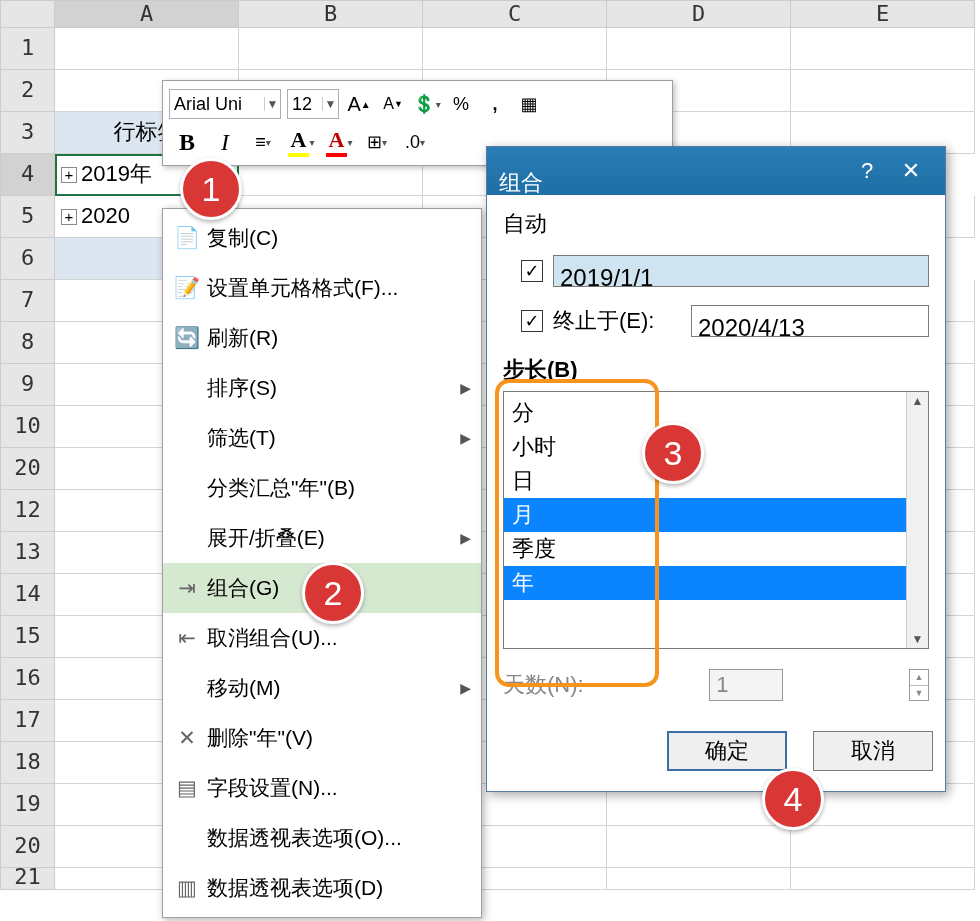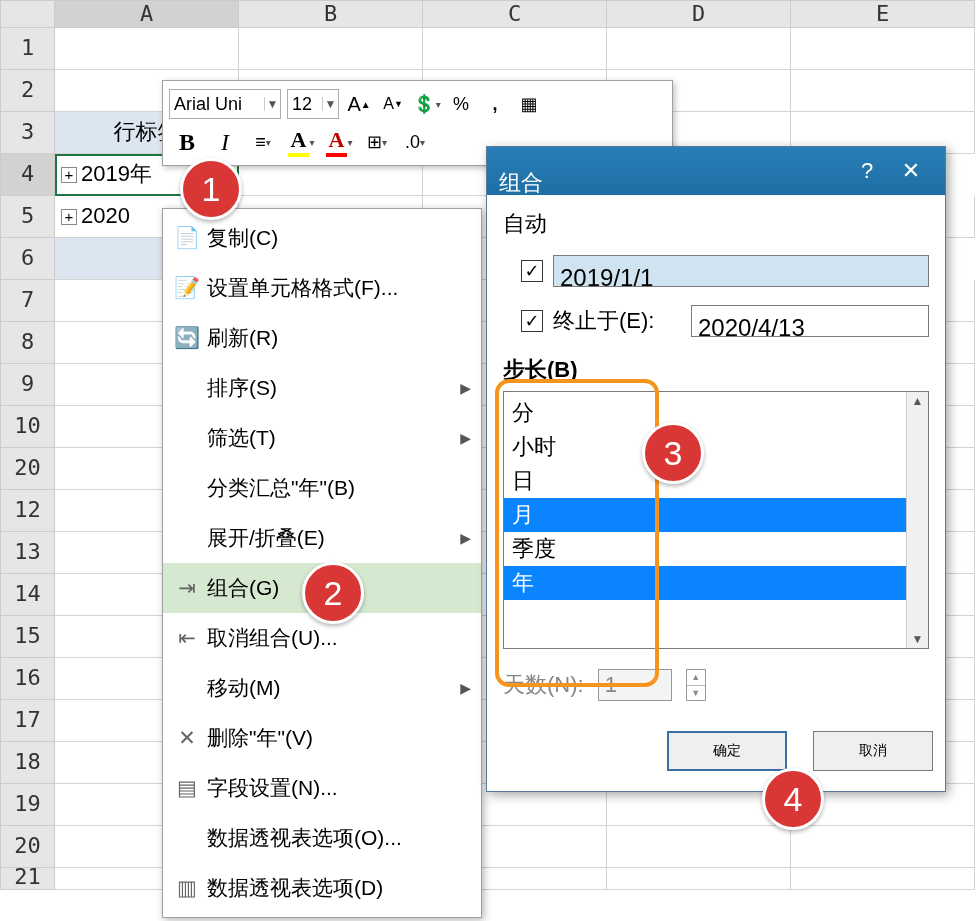--- a/index.html
+++ b/index.html
@@ -231,21 +231,21 @@
     flex-direction: column;
     align-items: center;
     justify-content: space-between;
     font-size: 12px;
     color: #555;
     padding: 2px 0;
   }
   .days-row {
     display: flex;
     align-items: center;
-    justify-content: flex-start;
+    justify-content: space-between;
     margin: 20px 0 26px 0;
     font-size: 22px;
     gap: 14px;
     color: #888;
   }
   .days-input {
     width: 74px; height: 32px;
     border: 1px solid #999;
     padding: 2px 6px;
     display: flex; align-items: center;
@@ -265,21 +265,21 @@
     justify-content: flex-end;
     gap: 26px;
     padding-right: 12px;
     padding-bottom: 20px;
   }
   .dlg-btn {
     width: 120px; height: 40px;
     border: 1px solid #7a7a7a;
     background: #efefef;
     display: flex; align-items: center; justify-content: center;
-    font-size: 14px;
+    font-size: 22px;
     cursor: pointer;
   }
   .dlg-btn.ok { border: 2px solid #3b6ea5; }
   
   .badge {
     position: absolute;
     width: 62px; height: 62px;
     border-radius: 50%;
     background: #d93636;
     color: #fff;

